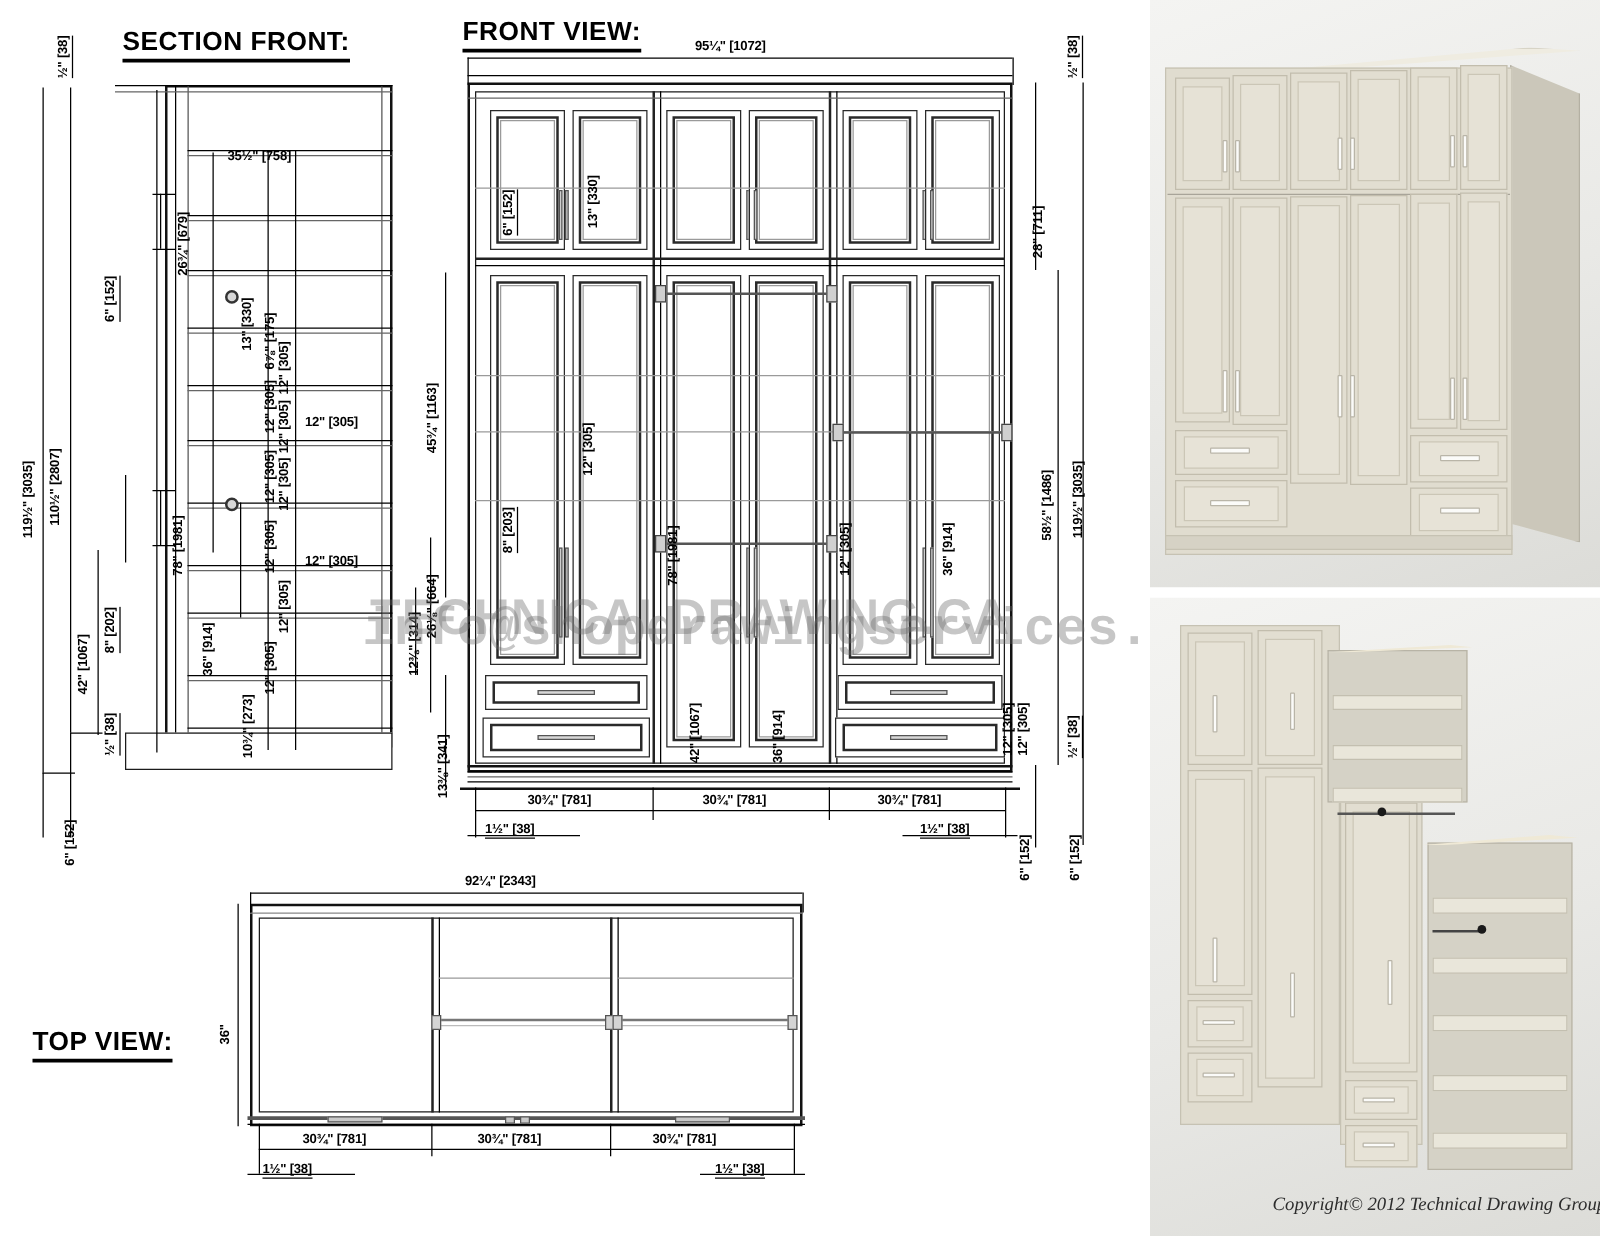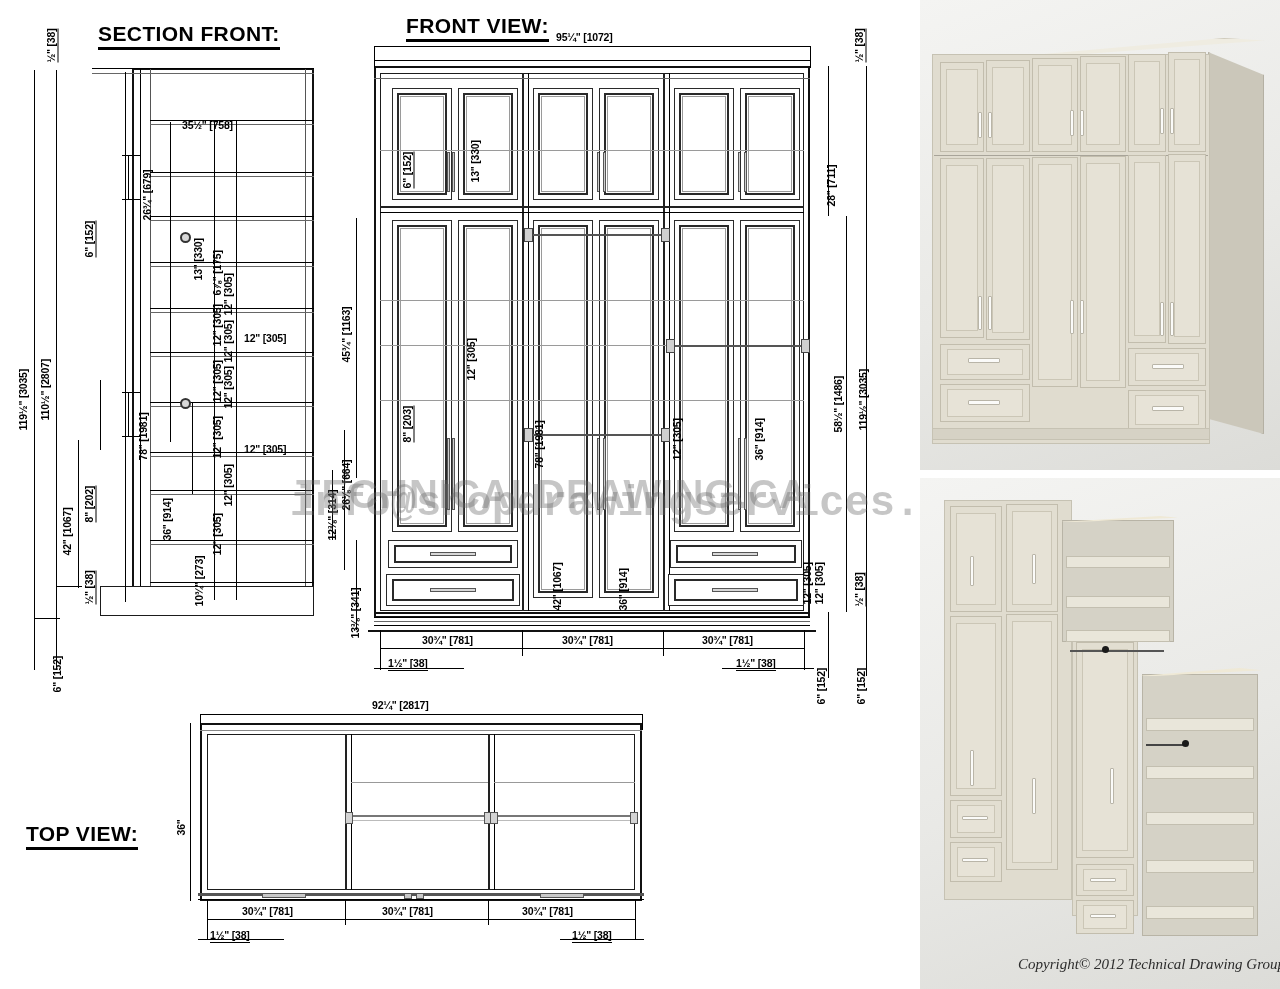--- a/index.html
+++ b/index.html
@@ -98,21 +98,21 @@
     position: absolute; font-family: "Liberation Serif", serif;
     font-style: italic; font-size: 15px; color: #2c2c2c; white-space: nowrap;
   }
 </style>
 </head>
 <body>
 
 <div id="sheet">
 
   <div class="view-title" style="left:98px; top:22px;">SECTION FRONT:</div>
-  <div class="view-title" style="left:370px; top:14px;margin-left:36px;">FRONT VIEW:</div>
+  <div class="view-title" style="left:370px; top:14px;">FRONT VIEW:</div>
   <div class="view-title" style="left:26px; top:822px;">TOP VIEW:</div>
 
   <div>
 
     <div class="box2" style="left:132px; top:68px; width:182px; height:530px;"></div>
 
     <div class="ln vl" style="left:140px; top:68px; height:530px;"></div>
     <div class="ln vl" style="left:150px; top:68px; height:530px; background:#555;"></div>
 
     <div class="ln vl" style="left:305px; top:68px; height:530px; background:#555;"></div>
@@ -470,21 +470,21 @@
     <div class="ln vl" style="left:190px; top:723px; height:178px;"></div>
     <div class="ln hl" style="left:207px; top:919px; width:428px;"></div>
     <div class="ln vl" style="left:207px; top:899px; height:40px;"></div>
     <div class="ln vl" style="left:345px; top:899px; height:26px;"></div>
     <div class="ln vl" style="left:488px; top:899px; height:26px;"></div>
     <div class="ln vl" style="left:635px; top:899px; height:40px;"></div>
     <div class="ln hl" style="left:198px; top:939px; width:86px;"></div>
     <div class="ln hl" style="left:560px; top:939px; width:84px;"></div>
 
     <div class="dim" style="left:372px; top:700px;">
-      <span>92¼"</span>&nbsp;<span>[2817]</span>
+      <span>92¼"</span>&nbsp;<span>[2343]</span>
     </div>
     <div class="dim v" style="left:186px; top:825px;">
       <span>36"</span>
     </div>
     <div class="dim" style="left:242px; top:906px;">
       <span>30¾"</span>&nbsp;<span>[781]</span>
     </div>
     <div class="dim" style="left:382px; top:906px;">
       <span>30¾"</span>&nbsp;<span>[781]</span>
     </div>

